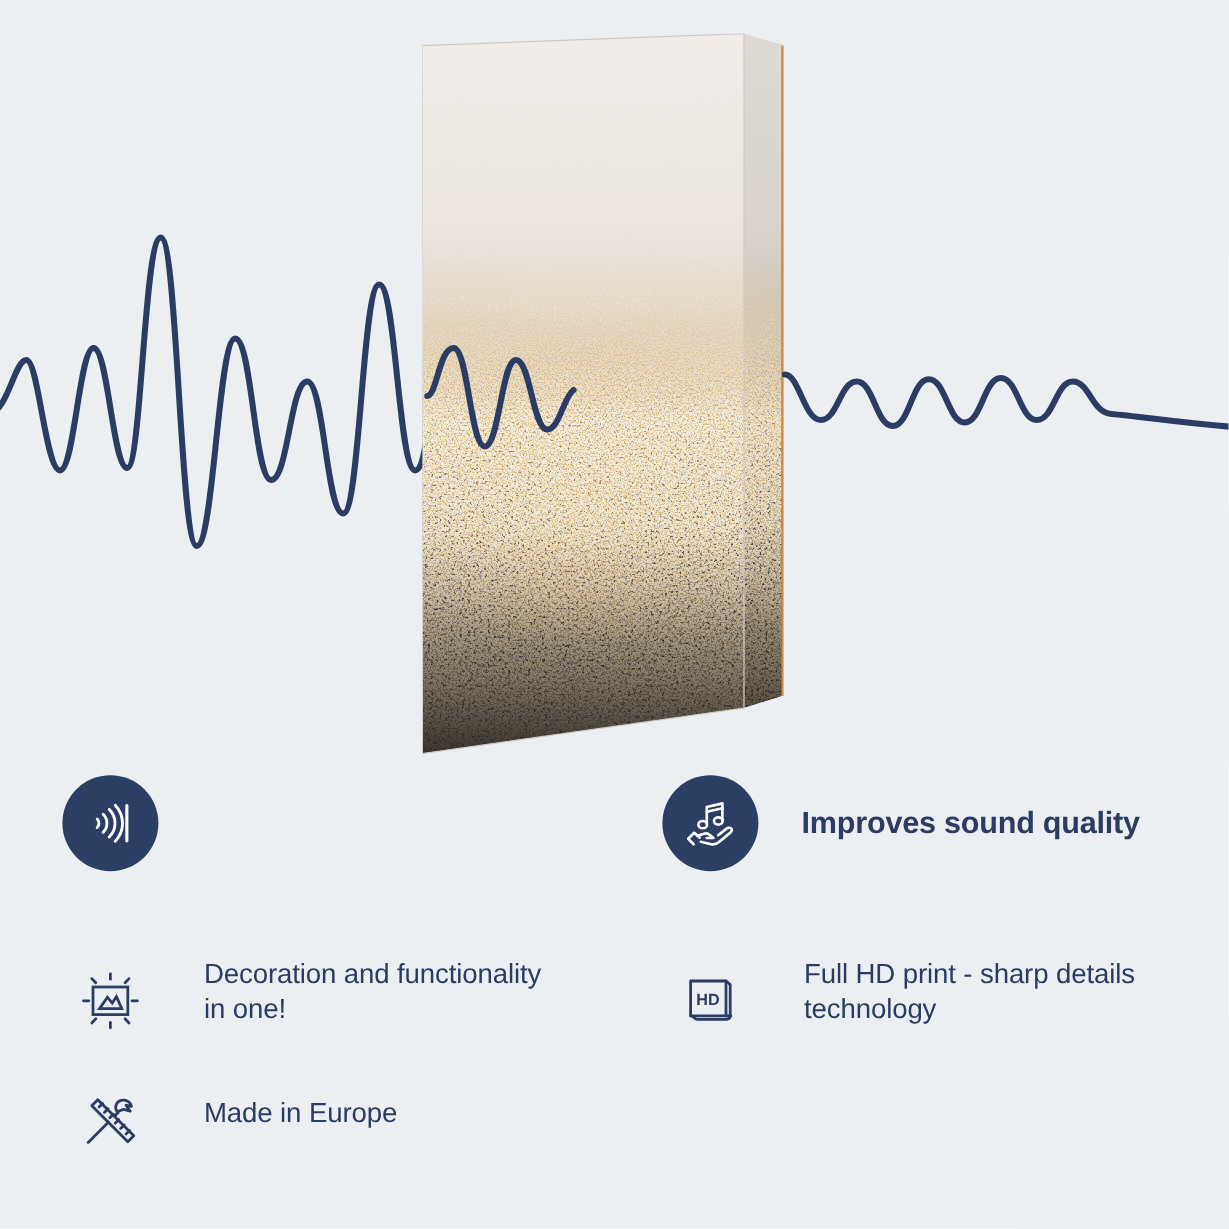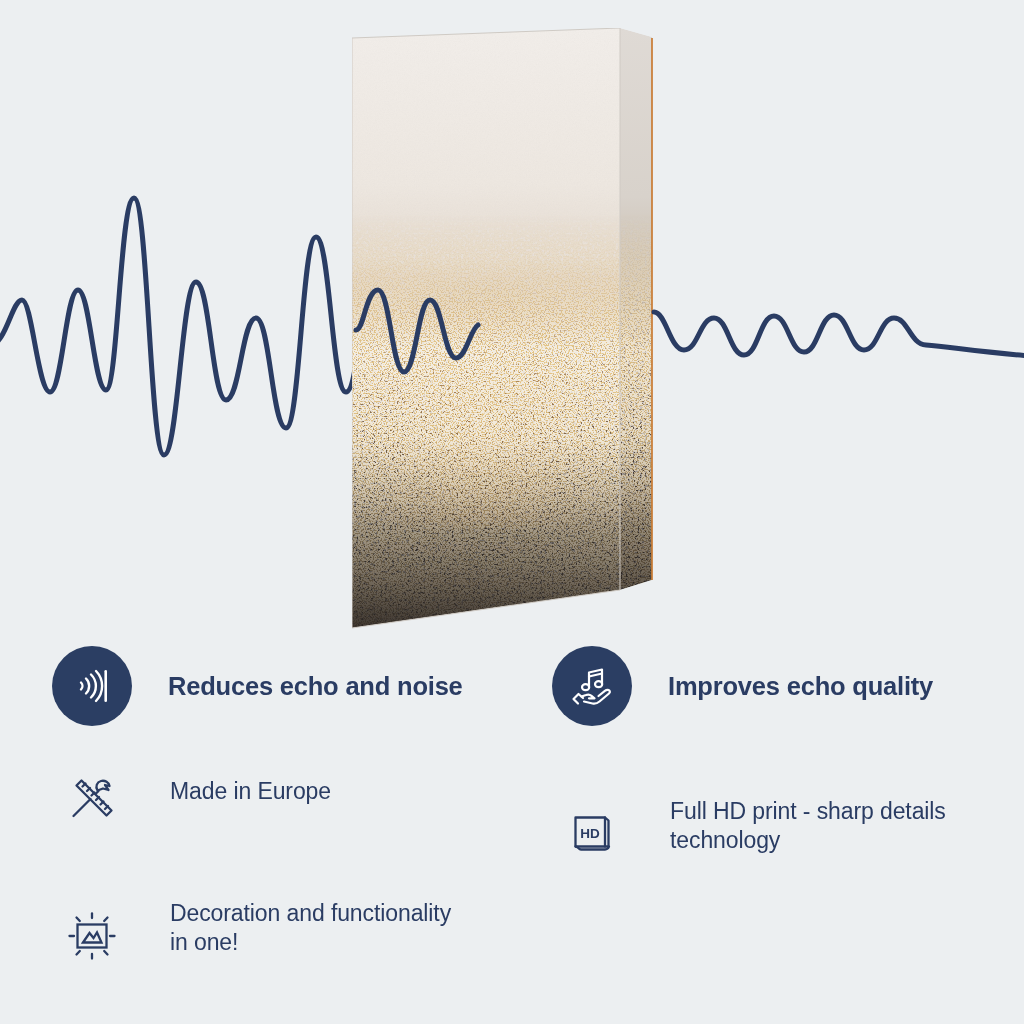--- a/index.html
+++ b/index.html
@@ -249,21 +249,41 @@
           <svg width="46" height="46" viewBox="0 0 46 46">
             <g fill="none" stroke="#ffffff" stroke-width="2.4" stroke-linecap="round">
               <path d="M12 19.5 A5 5 0 0 1 12 26.5"></path>
               <path d="M17 15.5 A10.5 10.5 0 0 1 17 30.5"></path>
               <path d="M22 11.5 A16 16 0 0 1 22 34.5"></path>
               <path d="M27 8 A21.5 21.5 0 0 1 27 38"></path>
             </g>
             <rect x="35.4" y="7" width="2.6" height="32" rx="1.3" fill="#ffffff"></rect>
           </svg>
         </div>
-        <div class="primary-label">Reduces echo and noise</div>
+      </div>
+
+      <div class="secondary-feature row-gap-a">
+        <div class="secondary-icon">
+          <svg width="56" height="56" viewBox="0 0 56 56">
+            <g fill="none" stroke="#2a3c63" stroke-width="2.3" stroke-linecap="round">
+              <rect x="13.5" y="16.5" width="29" height="23"></rect>
+              <path d="M19 34.5 L25.5 25 L29.5 30 L33 24.5 L37.5 34.5 Z"></path>
+              <path d="M28 5.5 V10"></path>
+              <path d="M28 46 V50.5"></path>
+              <path d="M5.5 28 H10"></path>
+              <path d="M46 28 H50.5"></path>
+              <path d="M12.5 9.5 L15.8 13"></path>
+              <path d="M40.2 43 L43.5 46.5"></path>
+              <path d="M43.5 9.5 L40.2 13"></path>
+              <path d="M15.8 43 L12.5 46.5"></path>
+            </g>
+          </svg>
+        </div>
+        <div class="secondary-label">Decoration and functionality
+in one!</div>
       </div>
 
       <div class="secondary-feature row-gap-b">
         <div class="secondary-icon">
           <svg width="56" height="56" viewBox="0 0 56 56">
             <g fill="none" stroke="#2a3c63" stroke-width="2.3" stroke-linecap="round" stroke-linejoin="round">
               <path d="M12.5 13.5 L17.5 8.5 L47.5 38.5 L42.5 43.5 Z"></path>
               <path d="M18.5 14.5 L21.5 11.5"></path>
               <path d="M23 19 L26 16"></path>
               <path d="M27.5 23.5 L30.5 20.5"></path>
@@ -272,60 +292,39 @@
               <path d="M41 37 L44 34"></path>
               <path d="M9.5 44 L26.5 27"></path>
               <path d="M31.5 22 L34.5 19"></path>
               <path d="M33.5 18.5 C31 14.5 33 10 37 9 C41 8 45 10.5 45.5 14 L41 13 L44.5 18 L39 16.5 Z"></path>
             </g>
           </svg>
         </div>
         <div class="secondary-label">Made in Europe</div>
       </div>
 
-      <div class="secondary-feature row-gap-a">
-        <div class="secondary-icon">
-          <svg width="56" height="56" viewBox="0 0 56 56">
-            <g fill="none" stroke="#2a3c63" stroke-width="2.3" stroke-linecap="round">
-              <rect x="13.5" y="16.5" width="29" height="23"></rect>
-              <path d="M19 34.5 L25.5 25 L29.5 30 L33 24.5 L37.5 34.5 Z"></path>
-              <path d="M28 5.5 V10"></path>
-              <path d="M28 46 V50.5"></path>
-              <path d="M5.5 28 H10"></path>
-              <path d="M46 28 H50.5"></path>
-              <path d="M12.5 9.5 L15.8 13"></path>
-              <path d="M40.2 43 L43.5 46.5"></path>
-              <path d="M43.5 9.5 L40.2 13"></path>
-              <path d="M15.8 43 L12.5 46.5"></path>
-            </g>
-          </svg>
-        </div>
-        <div class="secondary-label">Decoration and functionality
-in one!</div>
-      </div>
-
     </div>
 
     <div class="feature-col-right">
 
       <div class="primary-feature">
         <div class="primary-badge">
           <svg width="48" height="48" viewBox="0 0 48 48">
             <g fill="none" stroke="#ffffff" stroke-width="2.2" stroke-linecap="round" stroke-linejoin="round">
               <path d="M21 24.5 V10.5 L34 7.5 V21.5"></path>
               <path d="M21 14.5 L34 11.5"></path>
               <ellipse cx="17.6" cy="25.2" rx="3.6" ry="3"></ellipse>
               <ellipse cx="30.6" cy="22.2" rx="3.6" ry="3"></ellipse>
               <path d="M10 41.5 L5.5 37 L10.5 32 L15 36"></path>
               <path d="M13.5 34.5 L18 33 C20 32.2 22 32.5 23.5 33.8 L26.5 36.3 L21 36.3"></path>
               <path d="M16 39.5 L24.5 41.5 C27 42 29.5 41.2 31.5 39.5 L41 31.5 C42.5 30.2 42 28 40 27.8 C39 27.7 38 28 37.2 28.7 L30.5 34"></path>
             </g>
           </svg>
         </div>
-        <div class="primary-label">Improves echo quality</div>
+        <div class="primary-label">Improves sound quality</div>
       </div>
 
       <div class="secondary-feature row-gap-a">
         <div class="secondary-icon">
           <svg width="56" height="56" viewBox="0 0 56 56">
             <g fill="none" stroke="#2a3c63" stroke-width="2.3" stroke-linecap="round" stroke-linejoin="round">
               <path d="M11.5 11.5 H41 V40.5 H11.5 Z"></path>
               <path d="M11.5 40.5 C14 40.5 14.5 43.5 17 43.5 H41 C43 43.5 44.5 42 45 40.5 H41"></path>
               <path d="M41 11.5 L44.5 14.5 V40.5"></path>
             </g>

